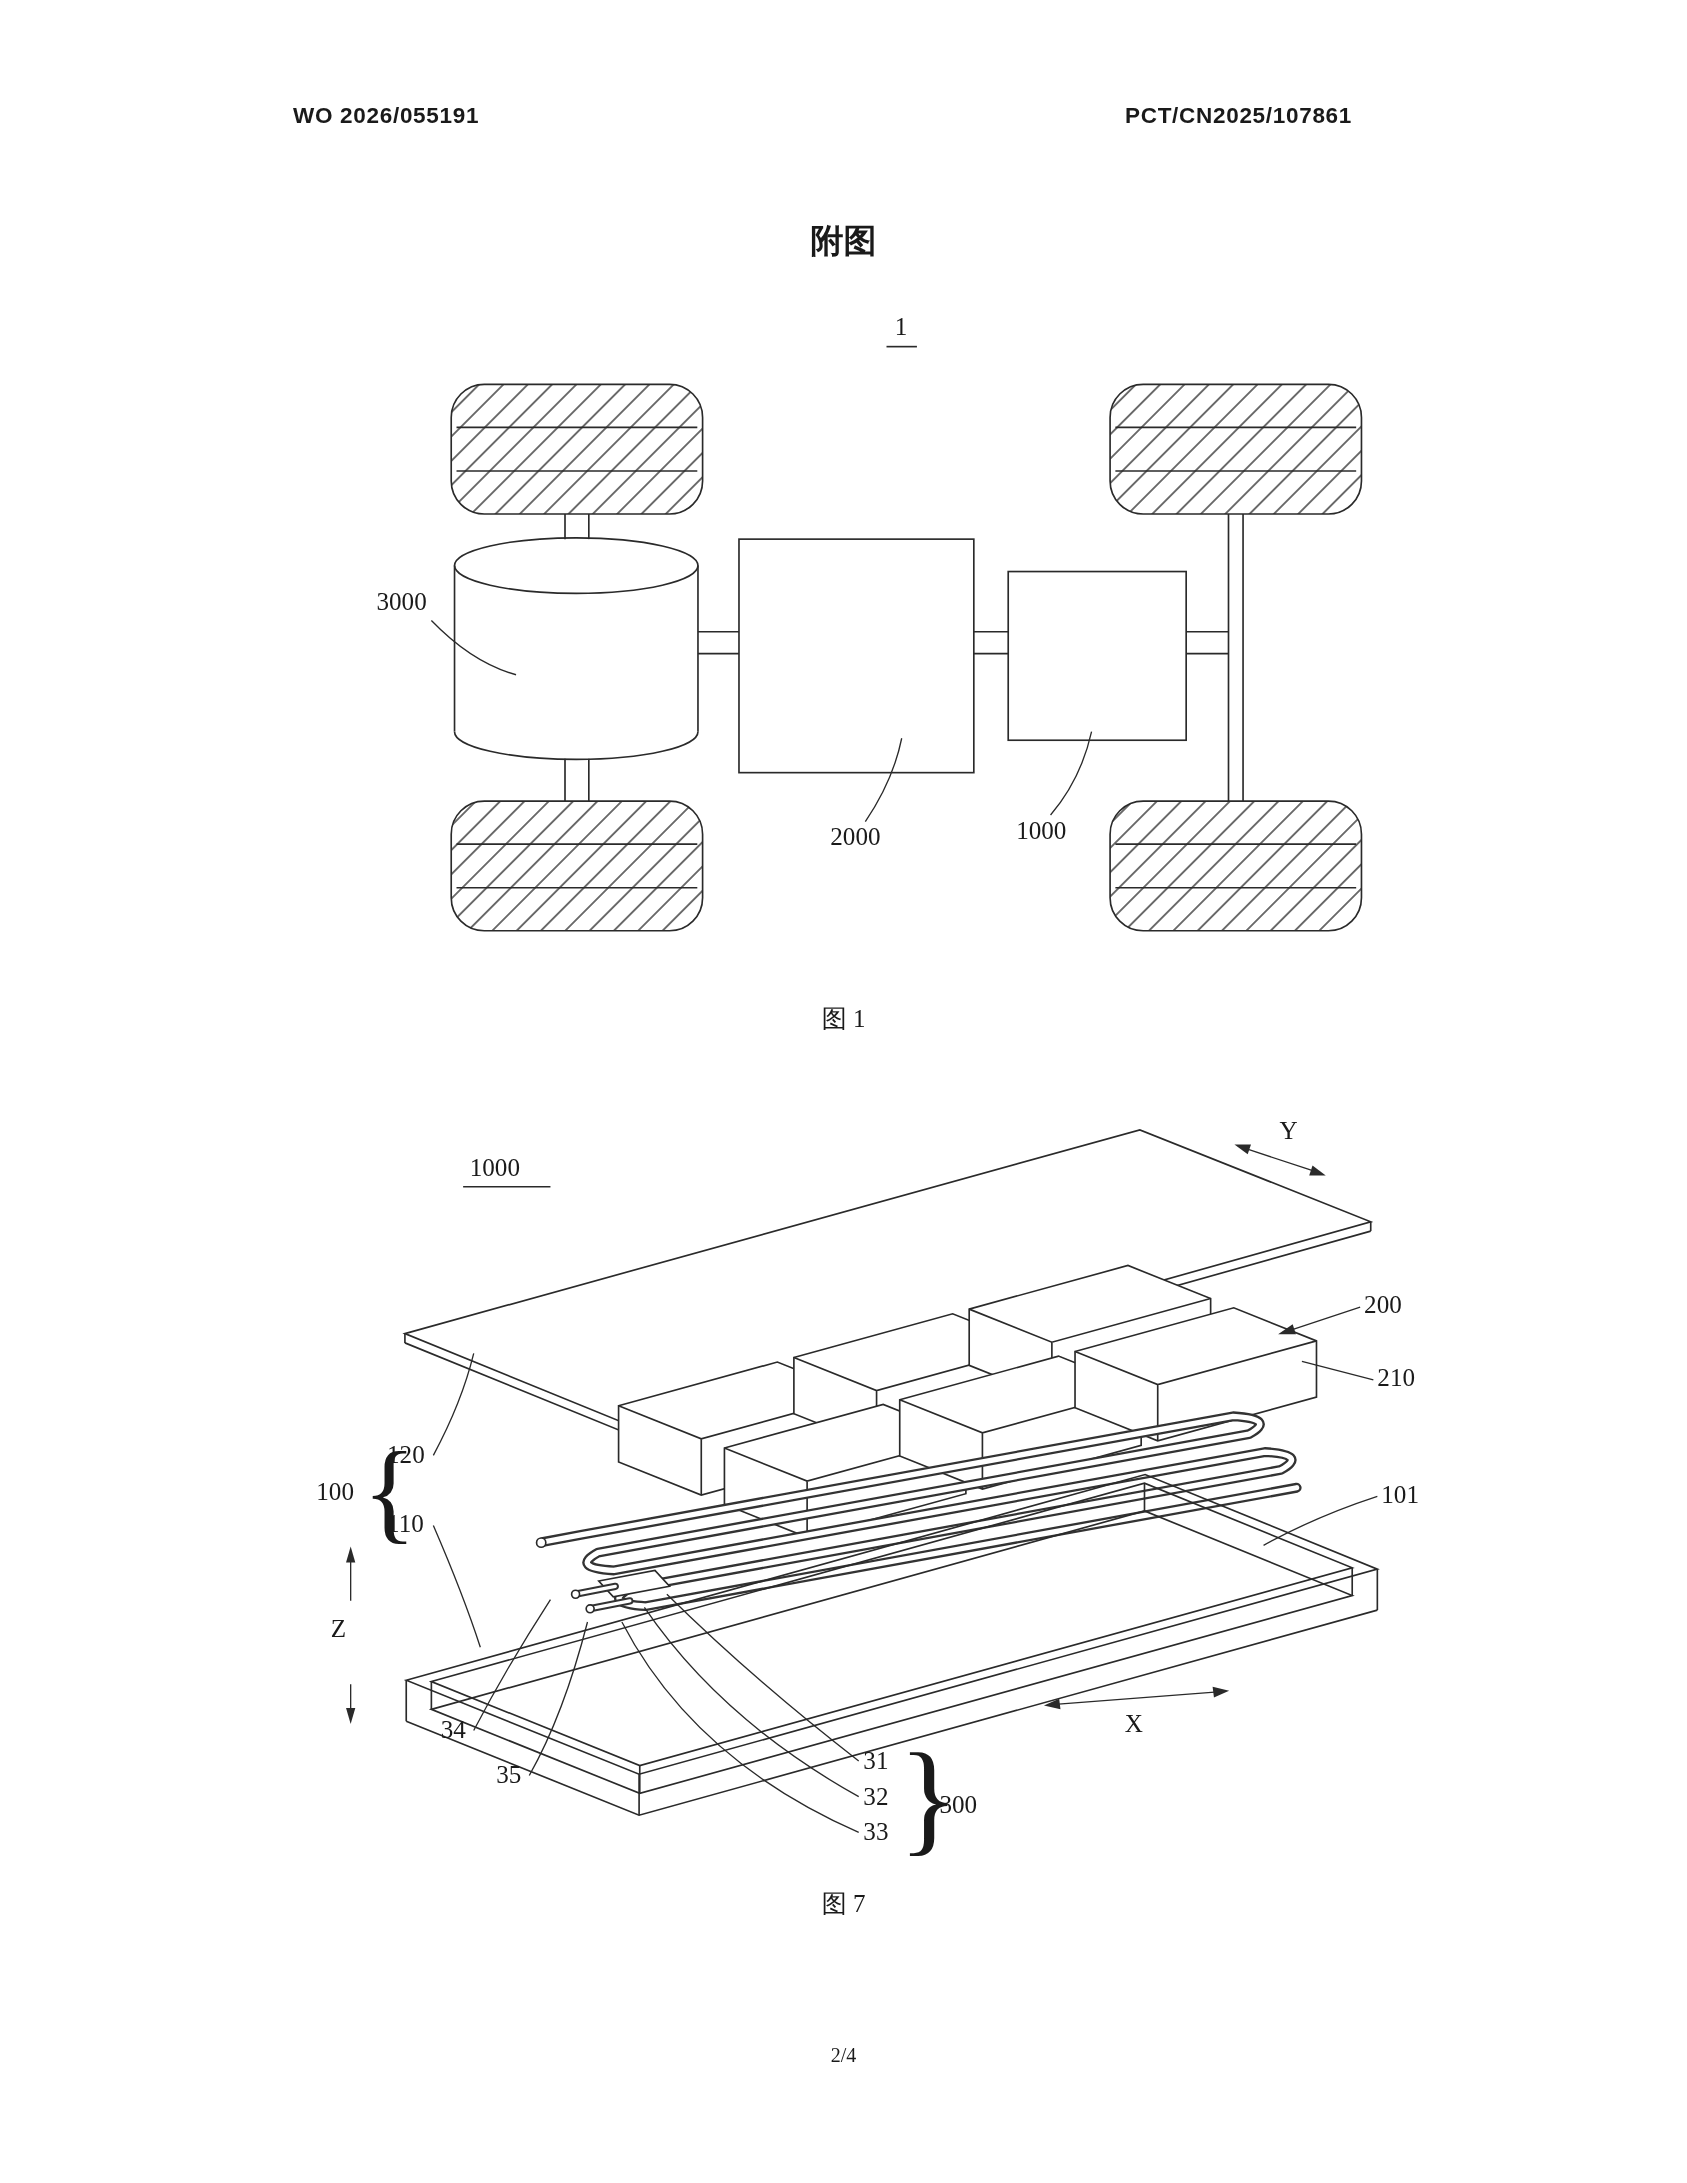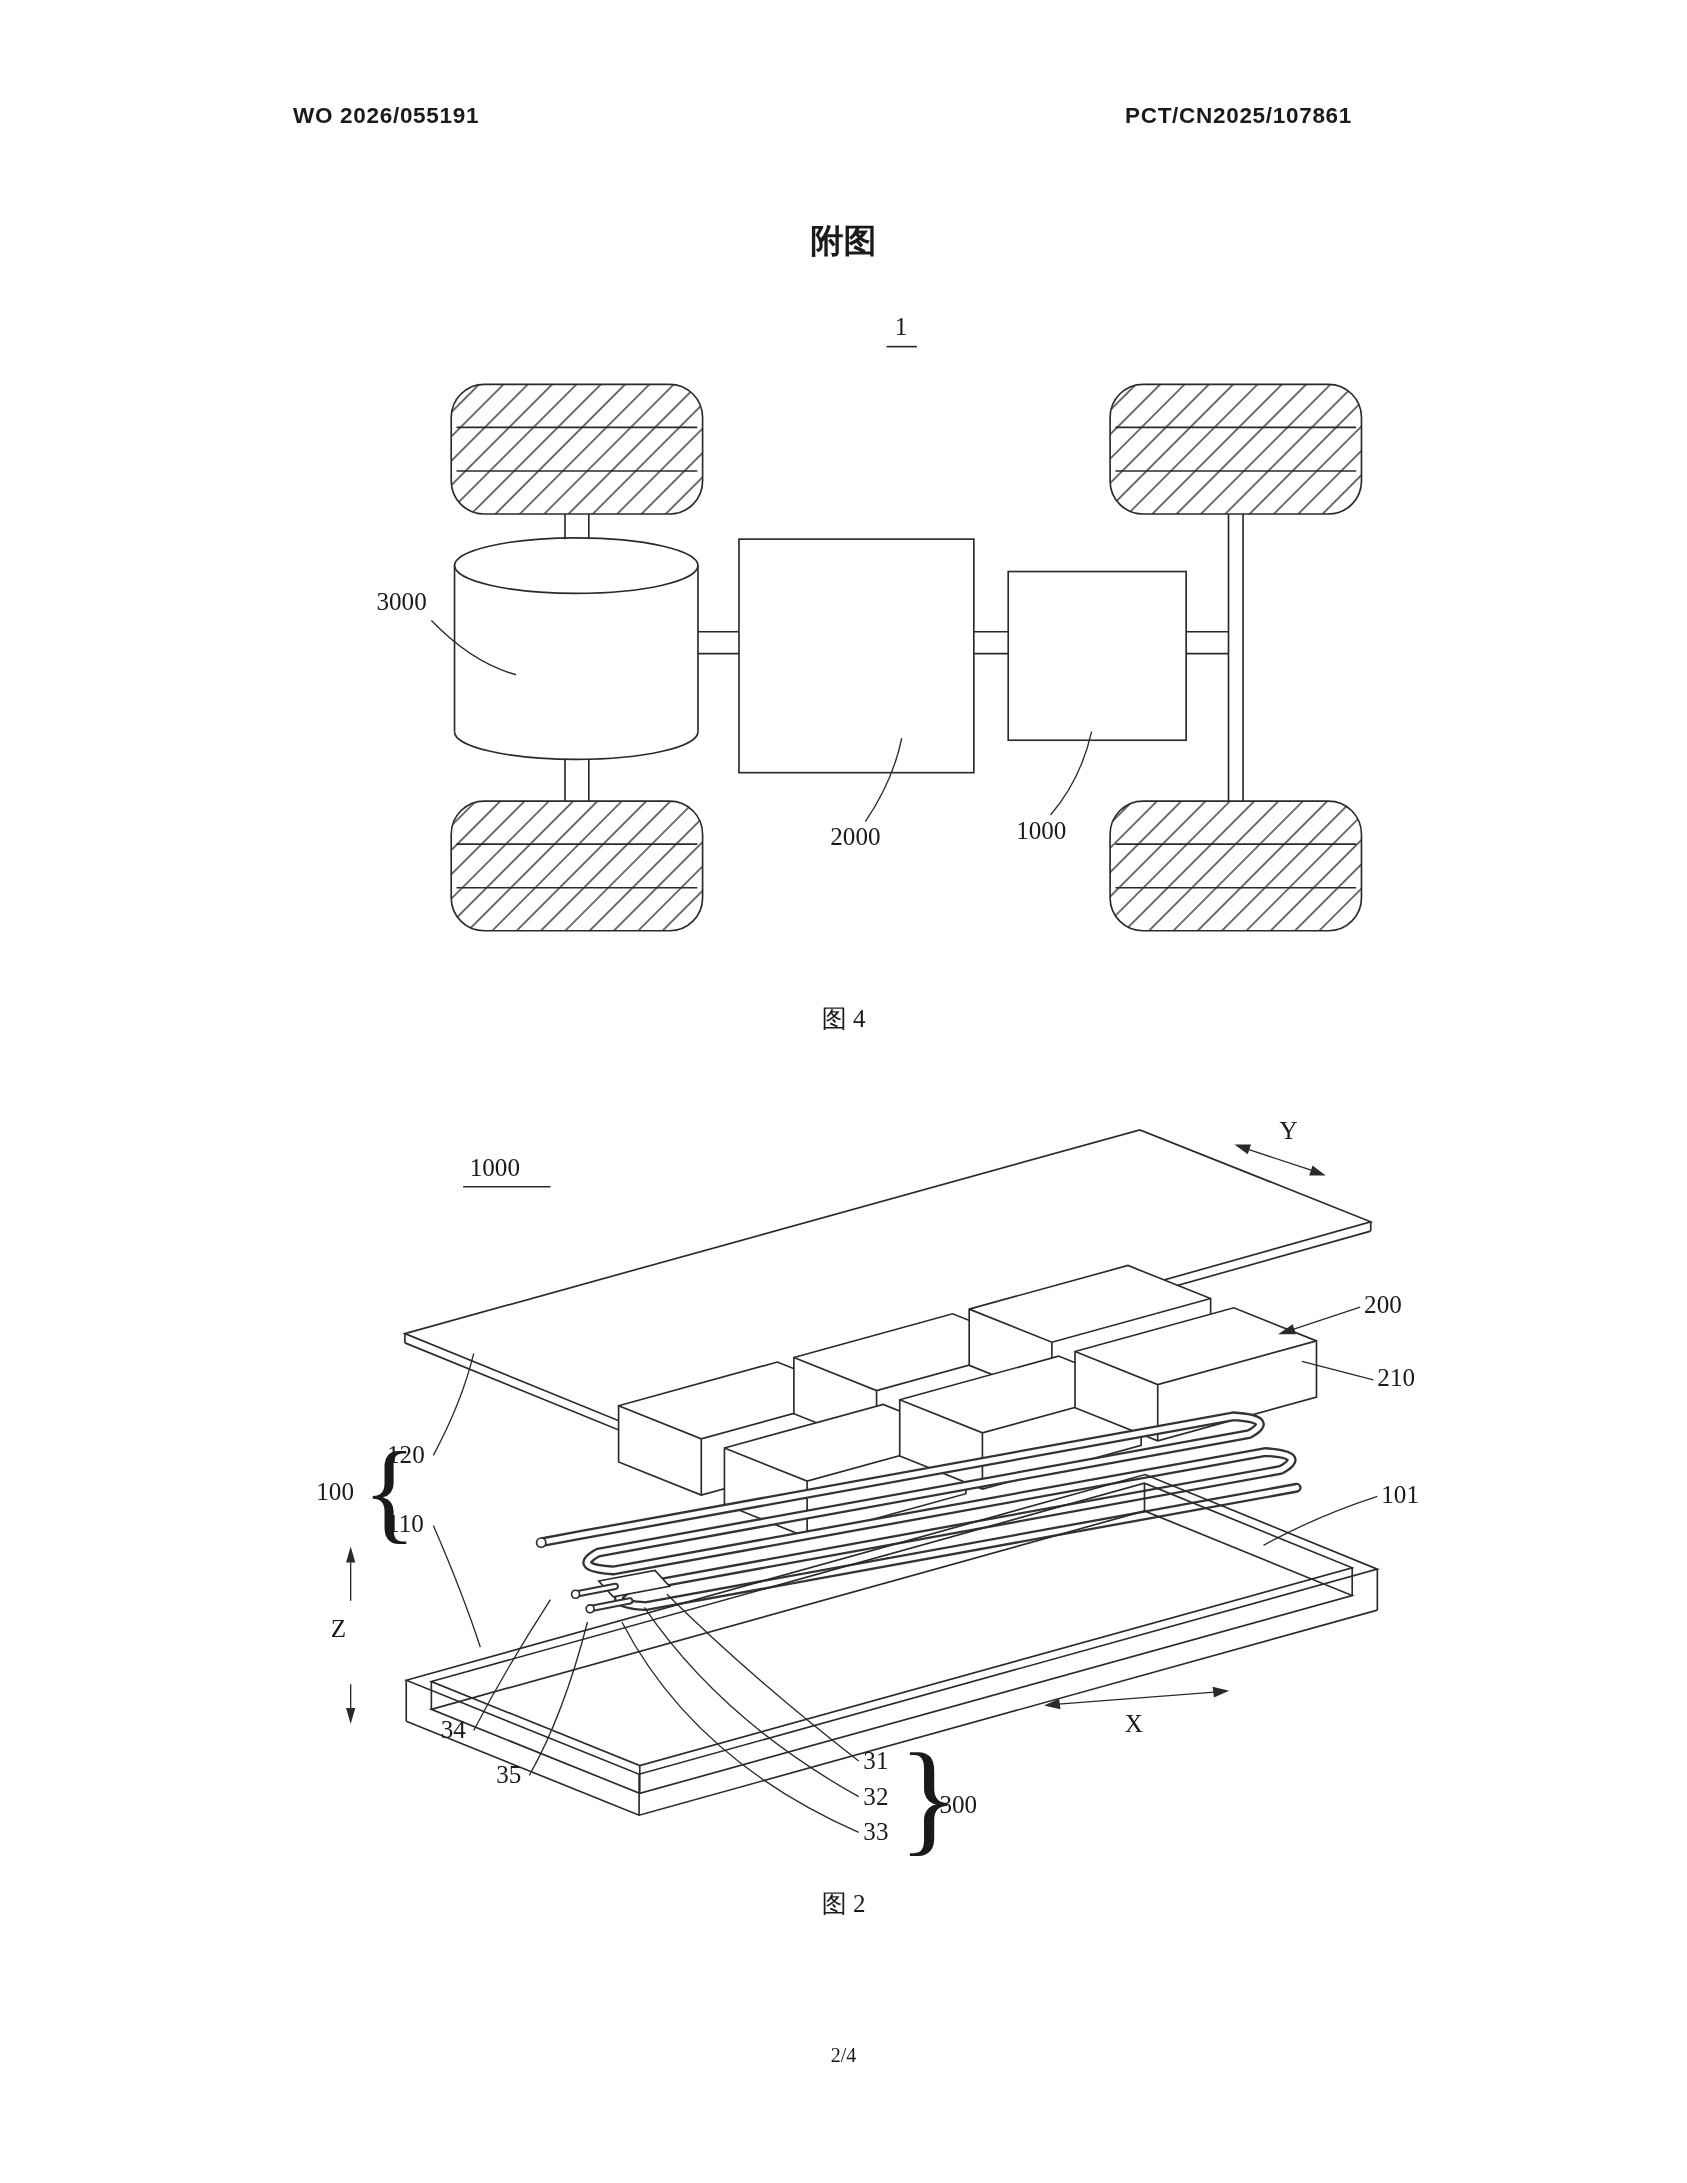--- a/index.html
+++ b/index.html
@@ -242,18 +242,18 @@
       <path class="lnthin" d="M 1298 2716 Q 1090 2600 974 2430"></path>
       <path class="lnthin" d="M 1298 2770 Q 1048 2660 940 2452"></path>
       <text class="lbl" x="1305" y="2674">31</text>
       <text class="lbl" x="1305" y="2728">32</text>
       <text class="lbl" x="1305" y="2782">33</text>
       <text class="brace" x="1358" y="2780" font-size="190">}</text>
       <text class="lbl" x="1420" y="2740">300</text>
     </g>
   </svg>
 
-  <div class="caption cap1">图 4</div>
-  <div class="caption cap2">图 2</div>
+  <div class="caption cap1">图 1</div>
+  <div class="caption cap2">图 7</div>
   <div class="footer">2/4</div>
 
 </div>
 
 
 </body></html>

